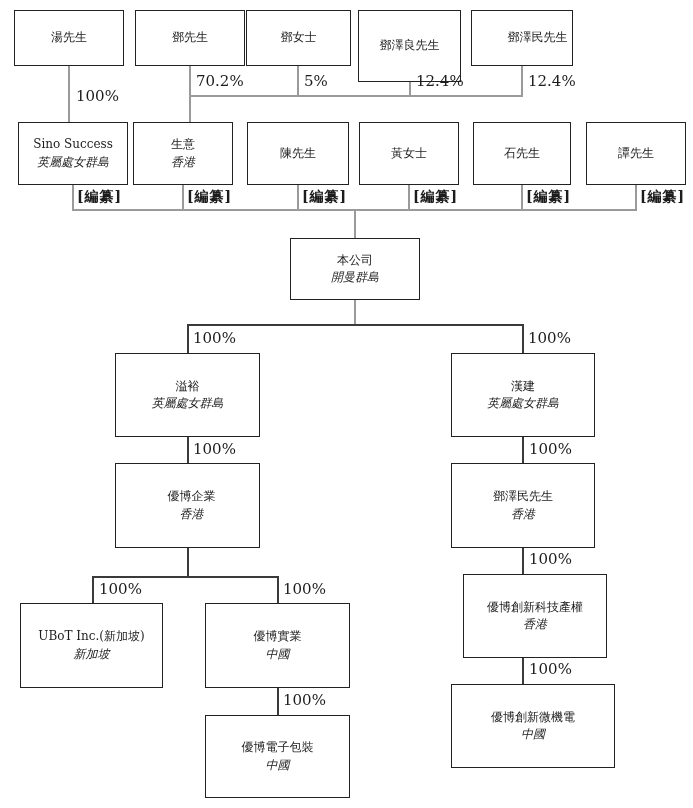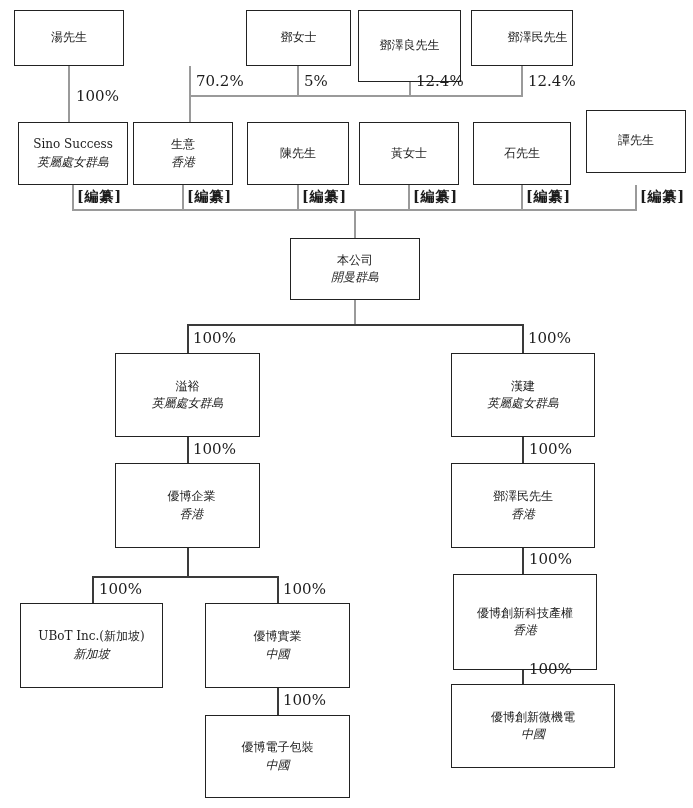--- a/index.html
+++ b/index.html
@@ -46,20 +46,23 @@
     <div class="line dark" style="left: 187px; top: 548px; width: 2px; height: 29px;"></div>
     <div class="line dark" style="left: 92px; top: 576px; width: 187px; height: 2px;"></div>
     <div class="line dark" style="left: 92px; top: 576px; width: 2px; height: 27px;"></div>
     <div class="line dark" style="left: 277px; top: 576px; width: 2px; height: 27px;"></div>
     <div class="line dark" style="left: 277px; top: 688px; width: 2px; height: 27px;"></div>
     <div class="line dark" style="left: 522px; top: 548px; width: 2px; height: 26px;"></div>
     <div class="line dark" style="left: 522px; top: 658px; width: 2px; height: 26px;"></div>
     <div class="node" style="left: 14px; top: 10px; width: 110px; height: 56px;">
       <div class="entity-name">湯先生</div>
     </div>
+    <div class="node" style="left: 135px; top: 10px; width: 110px; height: 56px;">
+      <div class="entity-name">鄧先生</div>
+    </div>
     <div class="node" style="left: 246px; top: 10px; width: 105px; height: 56px;">
       <div class="entity-name">鄧女士</div>
     </div>
     <div class="node" style="left: 358px; top: 10px; width: 103px; height: 72px;">
       <div class="entity-name">鄧澤良先生</div>
     </div>
     <div class="node" style="left: 471px; top: 10px; width: 102px; height: 56px; padding-left: 33px;">
       <div class="entity-name">鄧澤民先生</div>
     </div>
     <div class="node" style="left: 18px; top: 122px; width: 110px; height: 63px;">
@@ -72,21 +75,21 @@
     </div>
     <div class="node" style="left: 247px; top: 122px; width: 102px; height: 63px;">
       <div class="entity-name">陳先生</div>
     </div>
     <div class="node" style="left: 359px; top: 122px; width: 100px; height: 63px;">
       <div class="entity-name">黃女士</div>
     </div>
     <div class="node" style="left: 473px; top: 122px; width: 98px; height: 63px; align-items: center;">
       <div class="entity-name">石先生</div>
     </div>
-    <div class="node" style="left: 586px; top: 110px; width: 100px; height: 63px; font-family: Liberation Mono, monospace;">
+    <div class="node" style="left: 586px; top: 122px; width: 100px; height: 63px;">
       <div class="entity-name">譚先生</div>
     </div>
     <div class="node" style="left: 290px; top: 238px; width: 130px; height: 62px;">
       <div class="entity-name">本公司</div>
       <div class="entity-jurisdiction">開曼群島</div>
     </div>
     <div class="node" style="left: 115px; top: 353px; width: 145px; height: 84px;">
       <div class="entity-name">溢裕</div>
       <div class="entity-jurisdiction">英屬處女群島</div>
     </div>
@@ -103,21 +106,21 @@
       <div class="entity-jurisdiction">香港</div>
     </div>
     <div class="node" style="left: 20px; top: 603px; width: 143px; height: 85px;">
       <div class="entity-name">UBoT Inc.(新加坡)</div>
       <div class="entity-jurisdiction">新加坡</div>
     </div>
     <div class="node" style="left: 205px; top: 603px; width: 145px; height: 85px;">
       <div class="entity-name">優博實業</div>
       <div class="entity-jurisdiction">中國</div>
     </div>
-    <div class="node" style="left: 453px; top: 574px; width: 144px; height: 96px; align-items: center;">
+    <div class="node" style="left: 463px; top: 574px; width: 144px; height: 84px; align-items: center;">
       <div class="entity-name">優博創新科技產權</div>
       <div class="entity-jurisdiction">香港</div>
     </div>
     <div class="node" style="left: 205px; top: 715px; width: 145px; height: 83px;">
       <div class="entity-name">優博電子包裝</div>
       <div class="entity-jurisdiction">中國</div>
     </div>
     <div class="node" style="left: 451px; top: 684px; width: 164px; height: 84px; align-items: center;">
       <div class="entity-name">優博創新微機電</div>
       <div class="entity-jurisdiction">中國</div>

